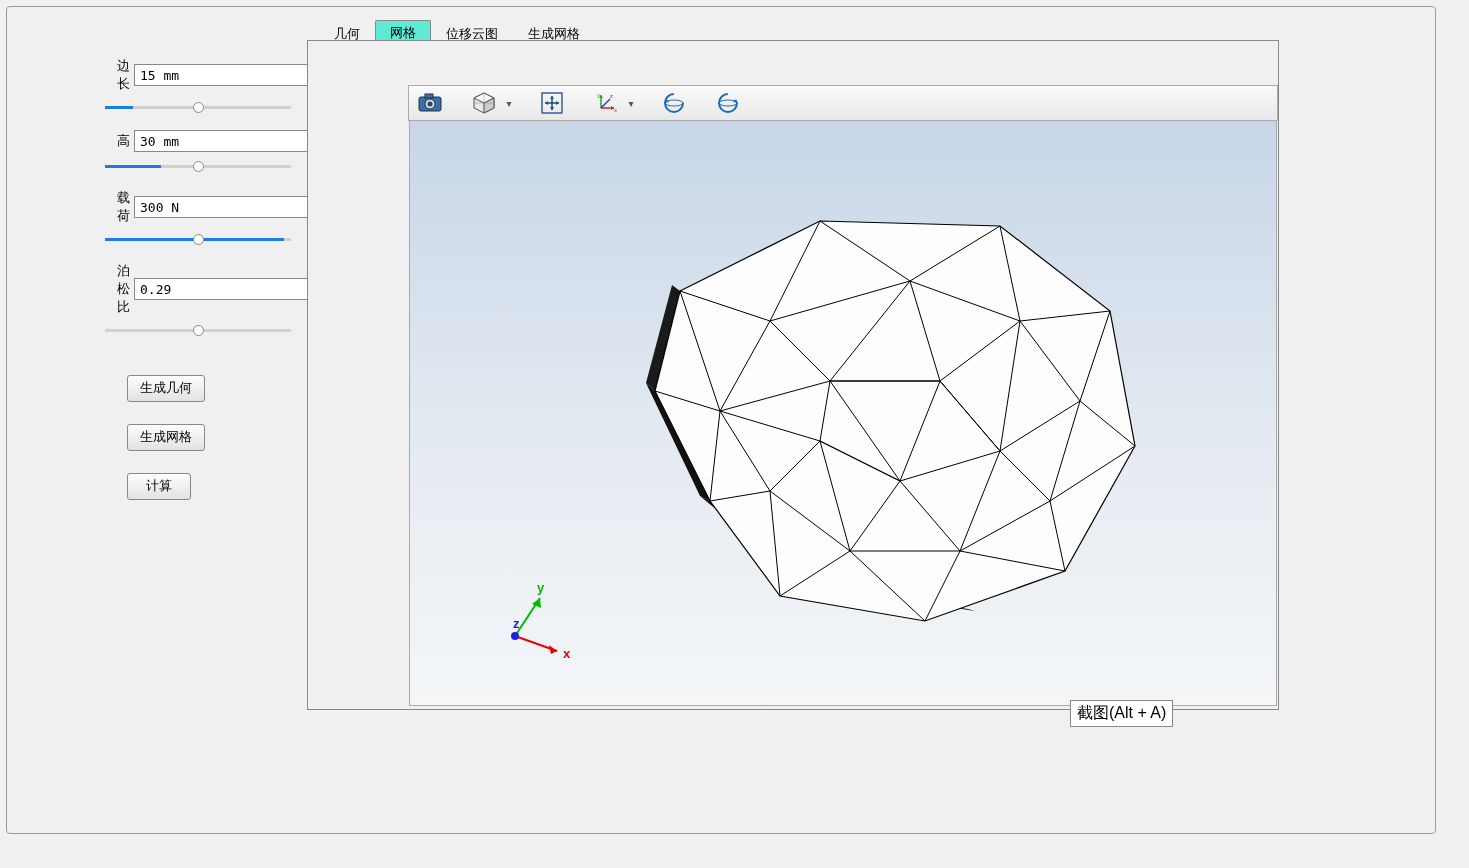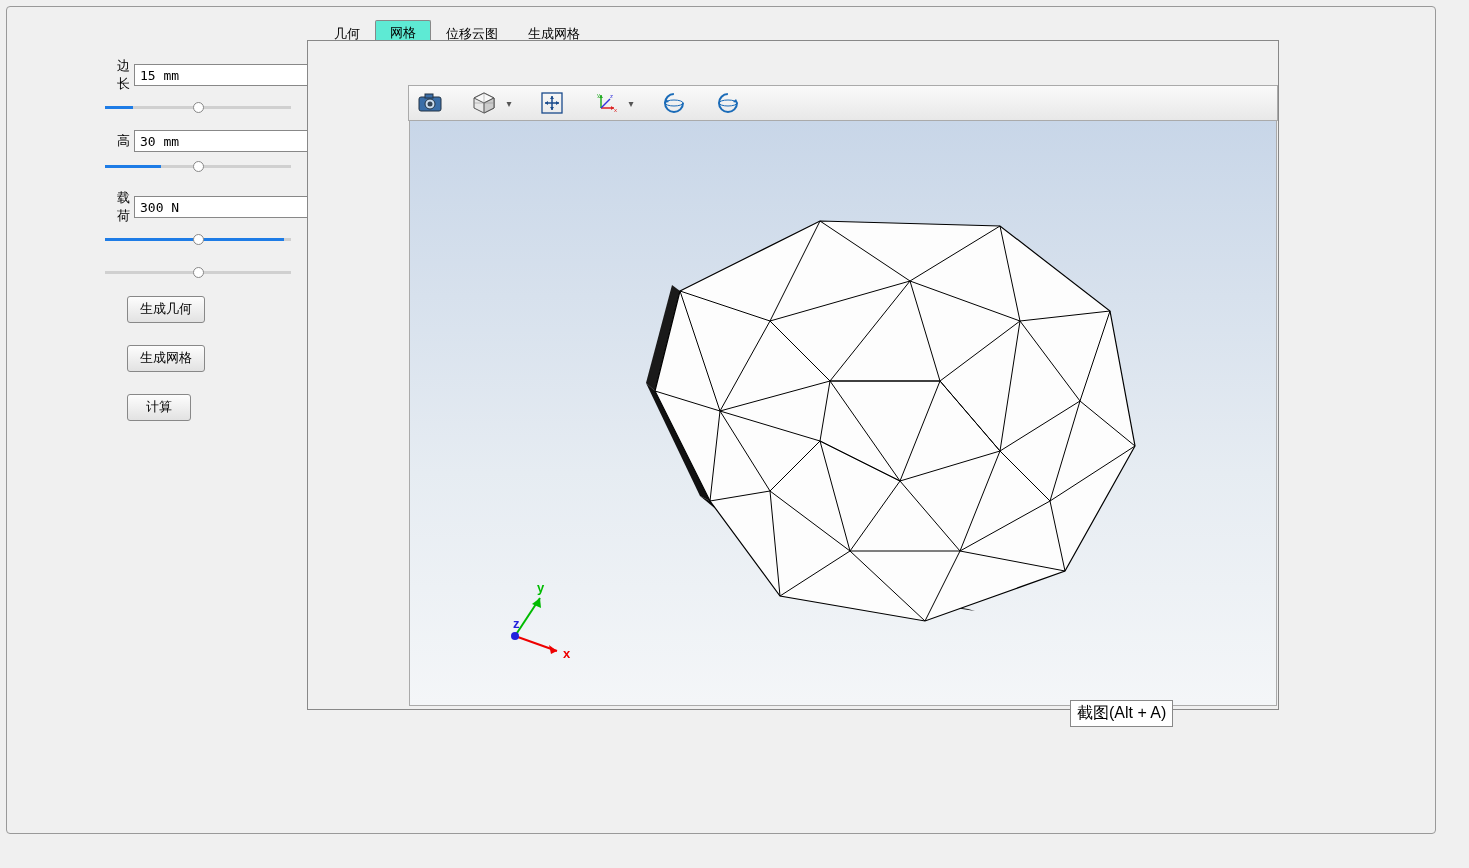--- a/index.html
+++ b/index.html
@@ -54,21 +54,21 @@
       width: 100%;
       -webkit-appearance: none;
       height: 3px;
       background: linear-gradient(to right, #1e7ce6 0%, #1e7ce6 var(--fill,15%), #d0d0d0 var(--fill,15%), #d0d0d0 100%);
     }
     .slider::-webkit-slider-thumb {
       -webkit-appearance: none; width: 11px; height: 11px;
       border-radius: 50%; background: #fff; border: 1px solid #888;
     }
     .slider::-moz-range-thumb { width:11px;height:11px;border-radius:50%;background:#fff;border:1px solid #888;}
-    .button-stack { margin-left: 30px; margin-top: 19px; }
+    .button-stack { margin-left: 30px; margin-top: 40px; }
     .btn {
       display: block;
       min-width: 64px;
       padding: 3px 12px 4px;
       margin-bottom: 22px;
       background: linear-gradient(#fdfdfd, #e2e2e2);
       border: 1px solid #888;
       border-radius: 3px;
       font-family: "SimSun", sans-serif;
       font-size: 13px;
@@ -165,20 +165,24 @@
       <input class="param-input" value="30 mm" style="">
     </div>
     <div class="slider-wrap"><input type="range" class="slider" style="--fill: 30%;" value="50"></div>
 
     <div class="param-row">
       <div class="param-label">载荷</div>
       <input class="param-input" value="300 N" style="">
     </div>
     <div class="slider-wrap"><input type="range" class="slider" style="--fill: 96%;" value="50"></div>
 
+    <div class="param-row">
+      <div class="param-label">泊松比</div>
+      <input class="param-input" value="0.29" style="">
+    </div>
     <div class="slider-wrap"><input type="range" class="slider" style="--fill: 0%;" value="50"></div>
 
     <div class="button-stack">
       <button class="btn">生成几何</button>
       <button class="btn">生成网格</button>
       <button class="btn">计算</button>
     </div>
   </div>
 
   <div class="tabs">

